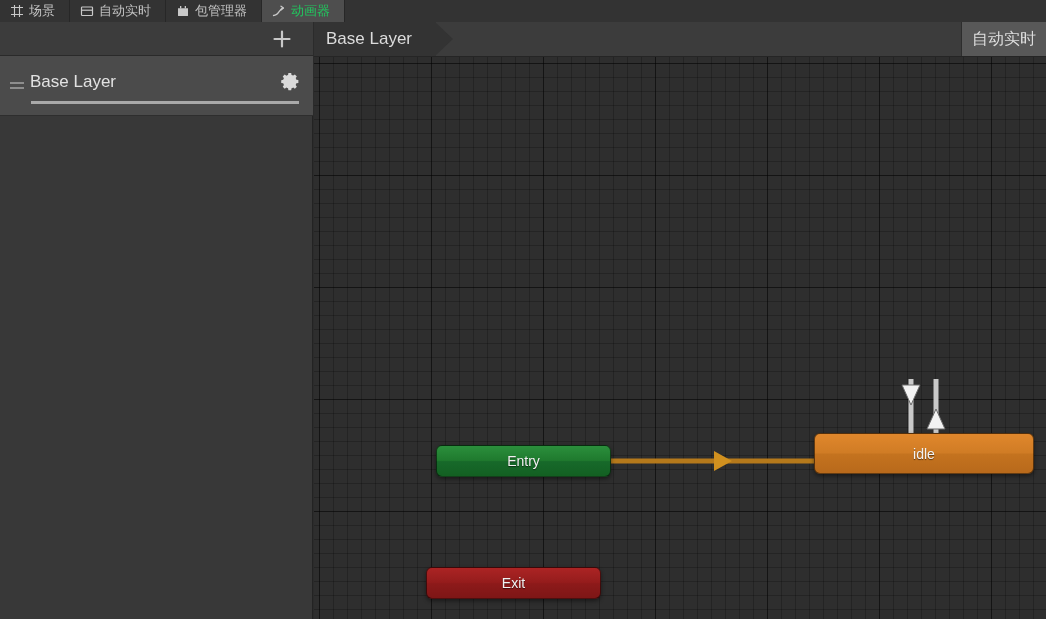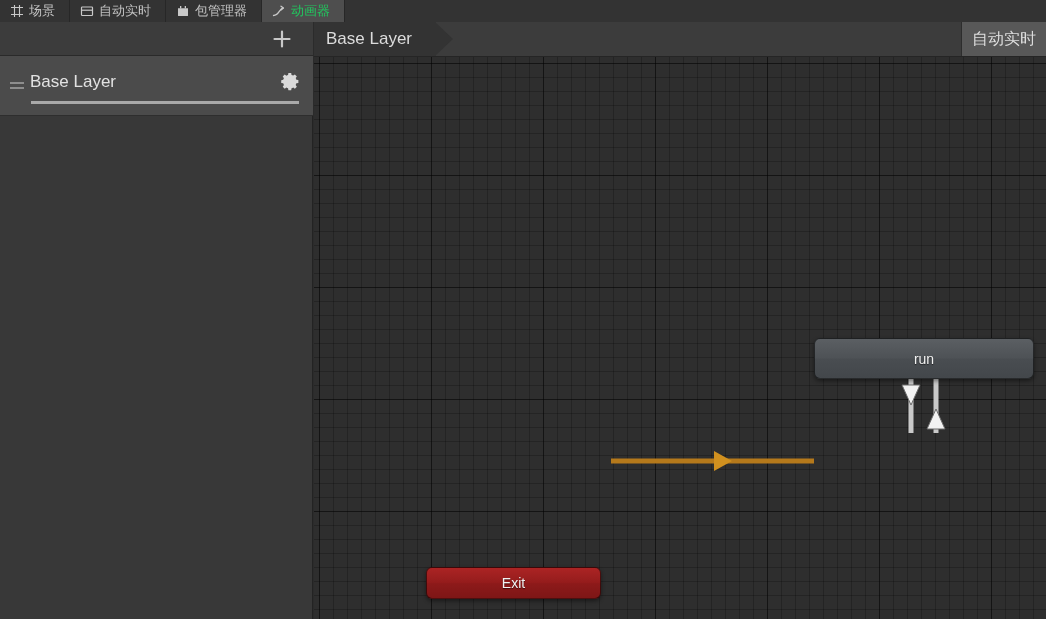--- a/index.html
+++ b/index.html
@@ -297,26 +297,29 @@
           <polygon points="588,328 606,328 597,348" fill="#f2f2f2" stroke="#6b6b6b" stroke-width="1"></polygon>
         </g>
 
         <g>
           <line x1="622" y1="322" x2="622" y2="376" stroke="#c9c9c9" stroke-width="5"></line>
           <polygon points="613,372 631,372 622,352" fill="#f2f2f2" stroke="#6b6b6b" stroke-width="1"></polygon>
         </g>
       </svg>
 
 
+      <div class="node node-entry" style="left:122px; top:388px; width:175px; height:32px;">
+        <span>Entry</span>
+      </div>
 
       <div class="node node-exit" style="left:112px; top:510px; width:175px; height:32px;">
         <span>Exit</span>
       </div>
 
-      <div class="node node-state" style="left:500px; top:281px; width:220px; height:41px;">
-        <span>run</span>
-      </div>
-
+
+      <div class="node node-default" style="left:500px; top:376px; width:220px; height:41px;">
+        <span>idle</span>
+      </div>
 
     </div>
   </div>
 
 </div>
 
 </body></html>

